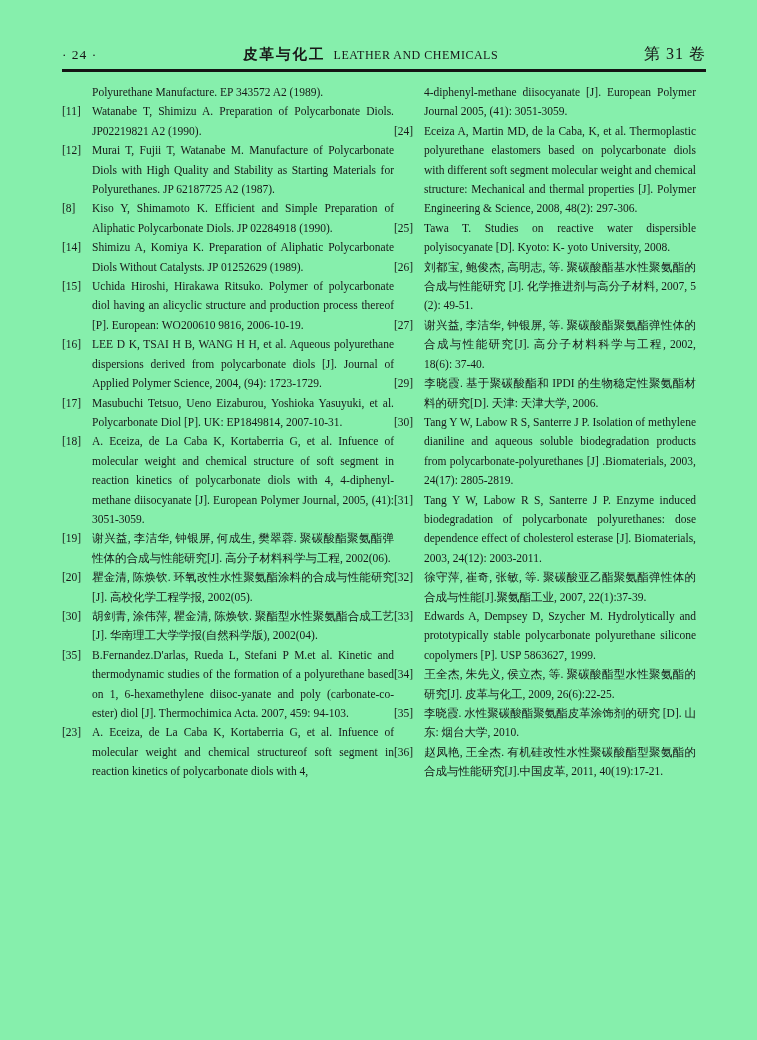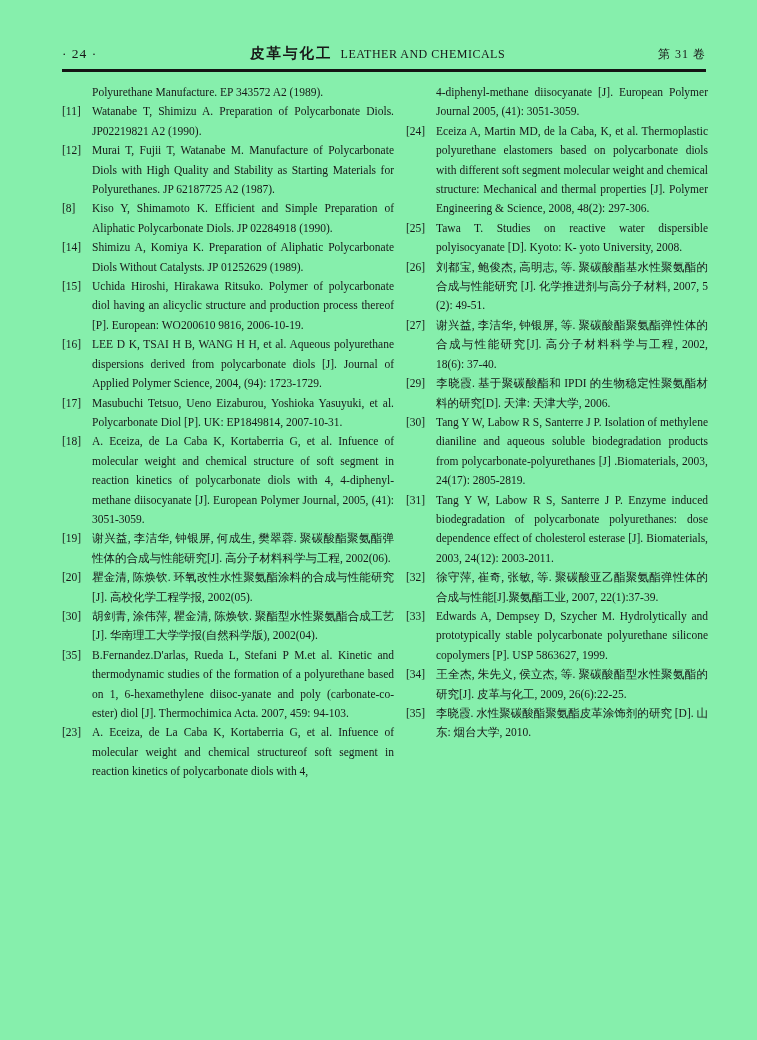--- a/index.html
+++ b/index.html
@@ -35,36 +35,36 @@
     font-size:14.5px;
     font-weight:700;
     letter-spacing:2px;
     margin-right:8px;
   }
   .journal-title .en {
     font-size:12px;
     letter-spacing:0.5px;
   }
   .volume {
-    font-size:12px;
+    font-size:16px;
     letter-spacing:1px;
     white-space:nowrap;
   }
   .header-rule {
     position:absolute;
     top:69px; left:62px;
     width:644px; height:2.6px;
     background:#141414;
   }
   .columns {
     position:absolute;
     top:83px; left:62px;
     width:646px;
     display:flex;
-    gap:12px;
+    gap:0;
   }
   .col {
     text-align:justify;
     font-size:11.5px;
     line-height:19.4px;
   }
   .col-left  { width:332px; }
   .col-right { width:302px; }
   .ref-item {
     padding-left:30px;
@@ -117,16 +117,17 @@
         <div class="ref-item"><span class="ref-label">[25]</span><span class="ref-text">Tawa T. Studies on reactive water dispersible polyisocyanate [D]. Kyoto: K- yoto University, 2008.</span></div>
         <div class="ref-item"><span class="ref-label">[26]</span><span class="ref-text">刘都宝, 鲍俊杰, 高明志, 等. 聚碳酸酯基水性聚氨酯的合成与性能研究 [J]. 化学推进剂与高分子材料, 2007, 5 (2): 49-51.</span></div>
         <div class="ref-item"><span class="ref-label">[27]</span><span class="ref-text">谢兴益, 李洁华, 钟银屏, 等. 聚碳酸酯聚氨酯弹性体的合成与性能研究[J]. 高分子材料科学与工程, 2002, 18(6): 37-40.</span></div>
         <div class="ref-item"><span class="ref-label">[29]</span><span class="ref-text">李晓霞. 基于聚碳酸酯和 IPDI 的生物稳定性聚氨酯材料的研究[D]. 天津: 天津大学, 2006.</span></div>
         <div class="ref-item"><span class="ref-label">[30]</span><span class="ref-text">Tang Y W, Labow R S, Santerre J P. Isolation of methylene dianiline and aqueous soluble biodegradation products from polycarbonate-polyurethanes [J] .Biomaterials, 2003, 24(17): 2805-2819.</span></div>
         <div class="ref-item"><span class="ref-label">[31]</span><span class="ref-text">Tang Y W, Labow R S, Santerre J P. Enzyme induced biodegradation of polycarbonate polyurethanes: dose dependence effect of cholesterol esterase [J]. Biomaterials, 2003, 24(12): 2003-2011.</span></div>
         <div class="ref-item"><span class="ref-label">[32]</span><span class="ref-text">徐守萍, 崔奇, 张敏, 等. 聚碳酸亚乙酯聚氨酯弹性体的合成与性能[J].聚氨酯工业, 2007, 22(1):37-39.</span></div>
         <div class="ref-item"><span class="ref-label">[33]</span><span class="ref-text">Edwards A, Dempsey D, Szycher M. Hydrolytically and prototypically stable polycarbonate polyurethane silicone copolymers [P]. USP 5863627, 1999.</span></div>
         <div class="ref-item"><span class="ref-label">[34]</span><span class="ref-text">王全杰, 朱先义, 侯立杰, 等. 聚碳酸酯型水性聚氨酯的研究[J]. 皮革与化工, 2009, 26(6):22-25.</span></div>
         <div class="ref-item"><span class="ref-label">[35]</span><span class="ref-text">李晓霞. 水性聚碳酸酯聚氨酯皮革涂饰剂的研究 [D]. 山东: 烟台大学, 2010.</span></div>
+        <div class="ref-item"><span class="ref-label">[36]</span><span class="ref-text">赵凤艳, 王全杰. 有机硅改性水性聚碳酸酯型聚氨酯的合成与性能研究[J].中国皮革, 2011, 40(19):17-21.</span></div>
       </div>
   </div>
 
 </div>
 
 </body></html>

